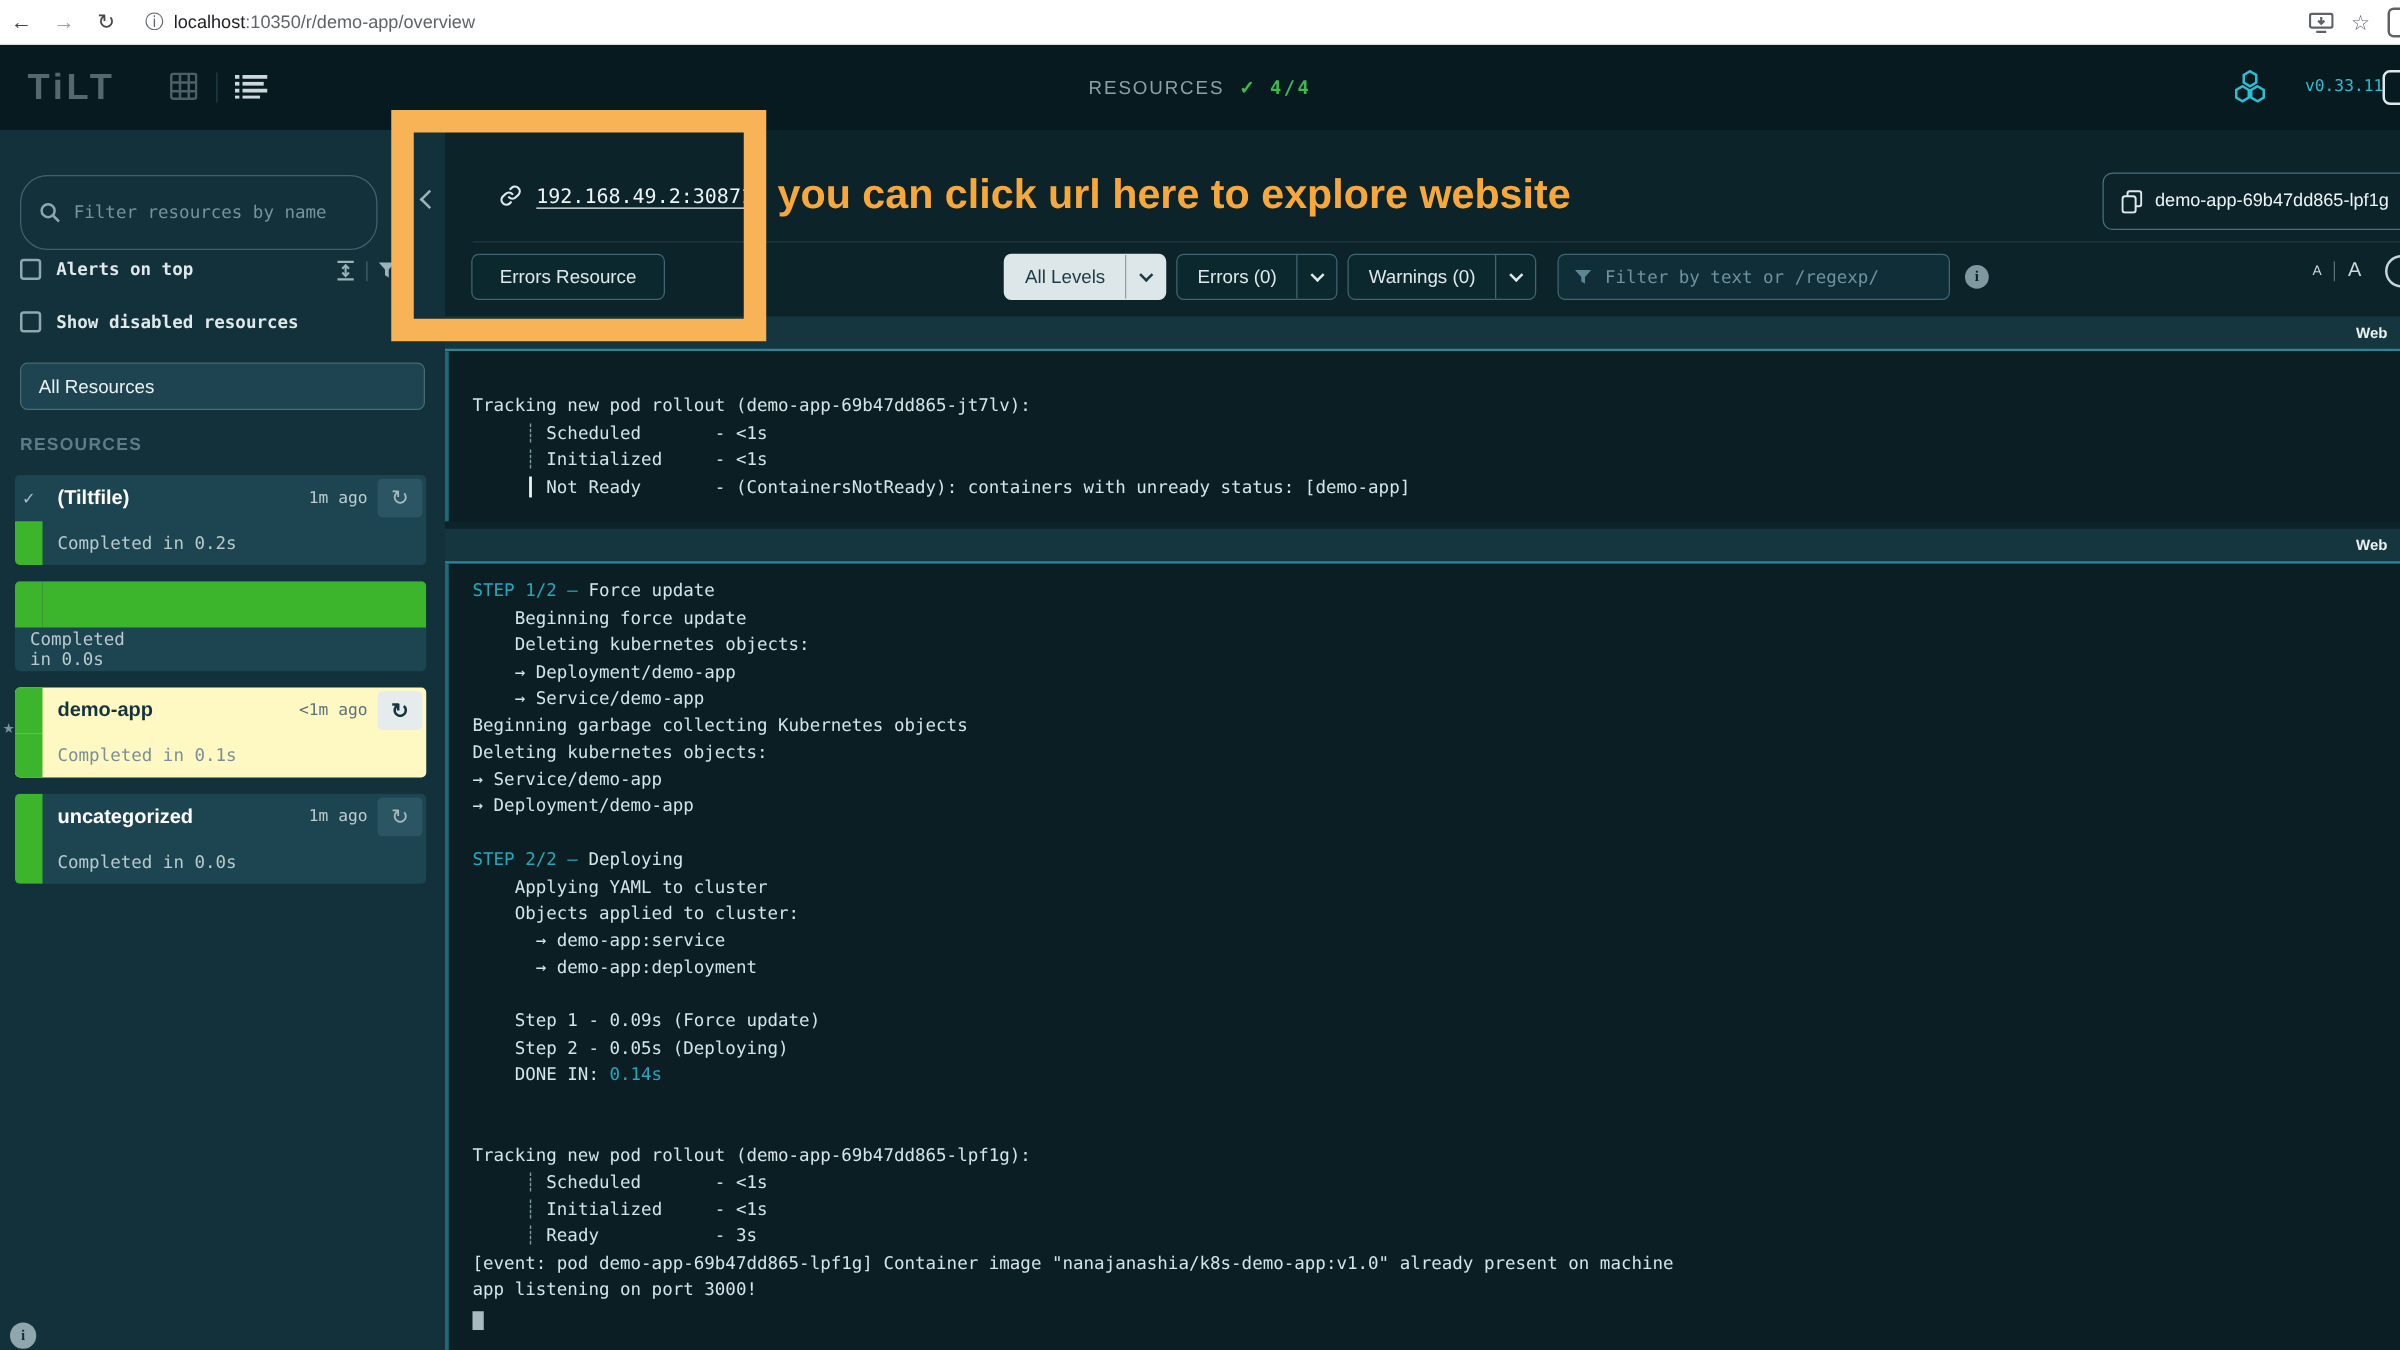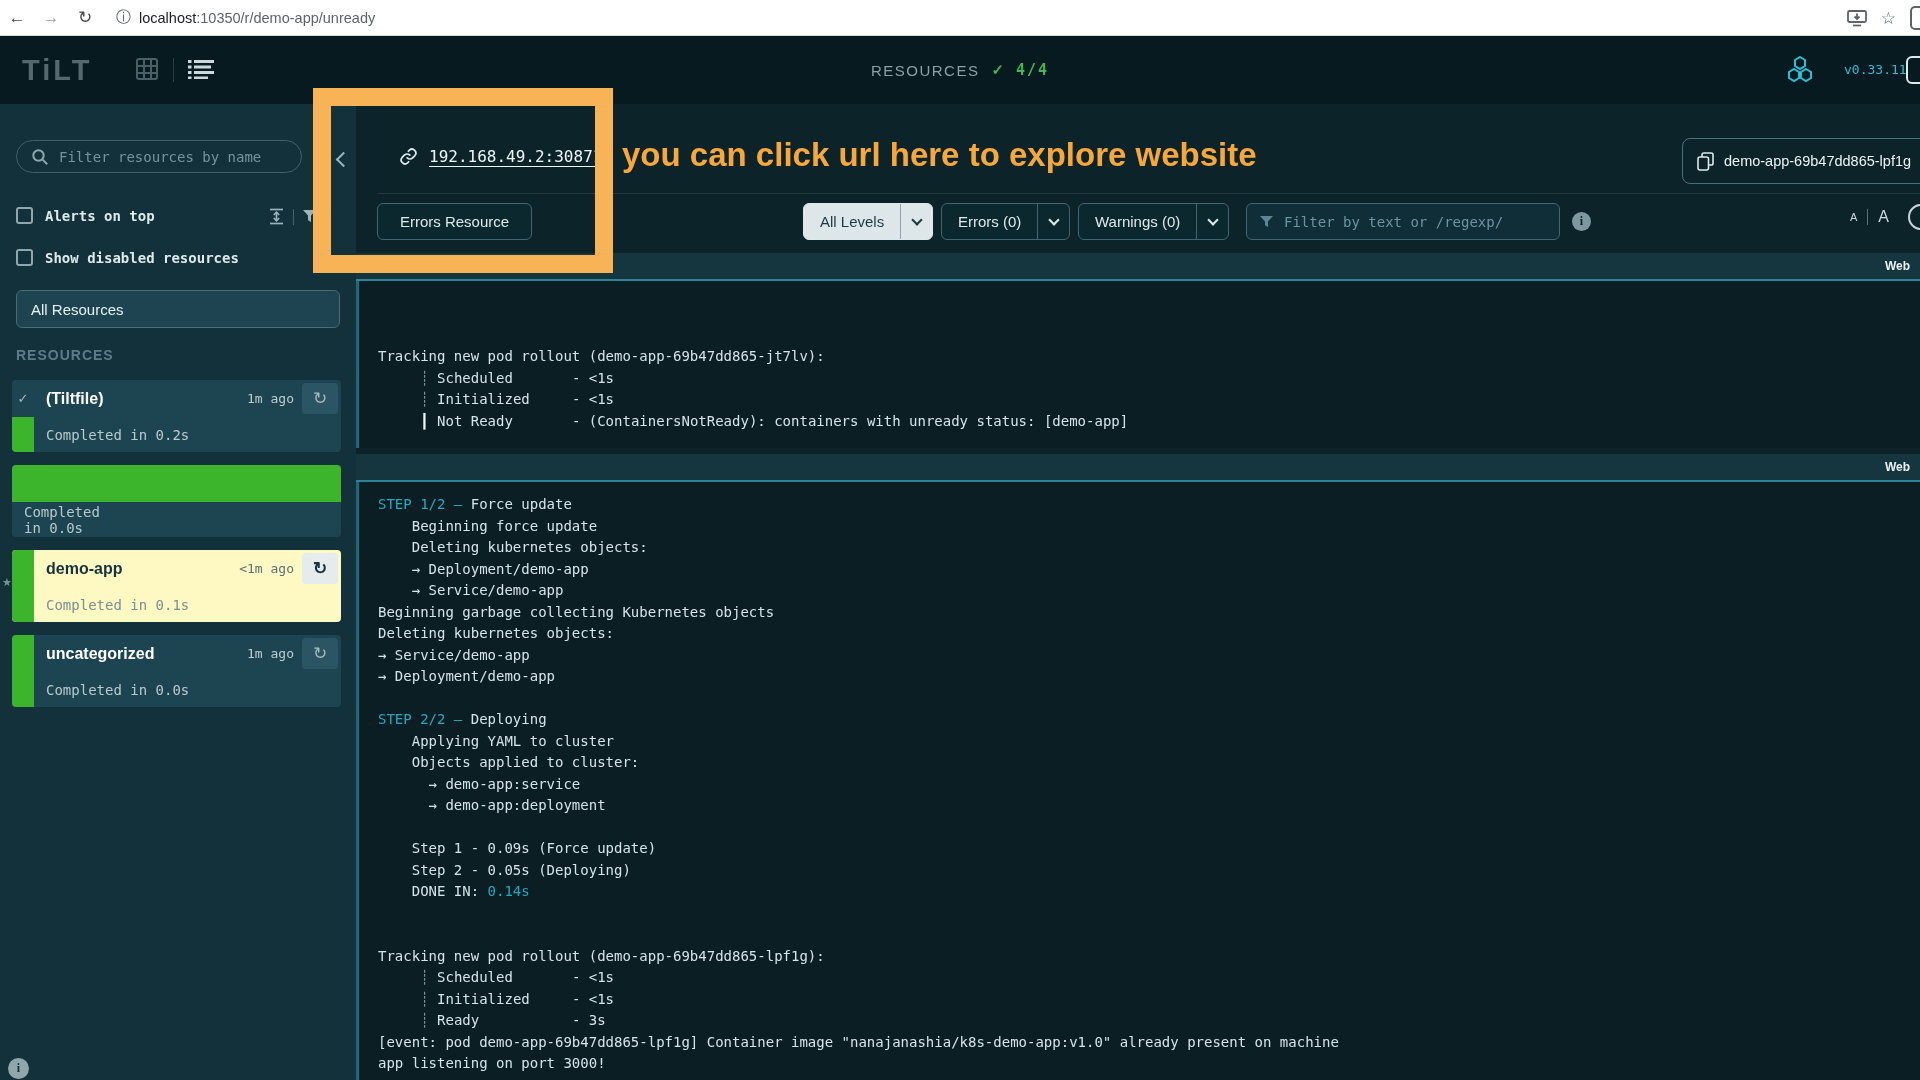--- a/index.html
+++ b/index.html
@@ -34,21 +34,21 @@
   #header-resources-label { font-size:15px; letter-spacing:1.5px; color:#8da0a5; }
   #header-count-check { color:#3fb950; font-size:15px; font-weight:bold; }
   #header-count { color:#3fb950; font-size:15px; font-weight:bold; letter-spacing:2px; }
   #cluster-icon { position:absolute; left:1784px; top:18px; }
   #tilt-version { position:absolute; left:1844px; top:26px; font-size:13px; color:#2bbfd4; }
   #partial-account { position:absolute; left:1906px; top:20px; width:26px; height:28px;
                      border:2px solid #dfe9ec; border-radius:6px; }
 
   
   #sidebar { position:absolute; left:0; top:104px; width:356px; height:976px; background:#12313a; }
-  #search-box { position:absolute; left:16px; top:36px; width:286px; height:33px; border:1px solid #3f626d;
+  #search-box { position:absolute; left:16px; top:36px; width:286px; height:60px; border:1px solid #3f626d;
                 border-radius:22px; display:flex; align-items:center; padding:0 14px; }
   #search-input { background:transparent; border:none; outline:none; color:#c8d8dc; width:220px;
                   font-family:"DejaVu Sans Mono", monospace; font-size:14px; margin-left:10px; }
   #search-input::placeholder { color:#77949d; }
   .checkbox { width:17px; height:17px; border:2px solid #90a7ae; border-radius:3px; cursor:pointer; }
   .check-row { position:absolute; left:16px; display:flex; align-items:center; gap:12px; }
   .check-label { font-family:"DejaVu Sans Mono", monospace; font-size:14px; font-weight:bold; color:#dfe9eb; }
   #alerts-row { top:103px; } #disabled-row { top:145px; }
   #sidebar-sort-icons { position:absolute; left:268px; top:104px; display:flex; align-items:center; gap:8px; }
   .v-div { width:1px; height:16px; background:#46626b; }
@@ -124,21 +124,21 @@
   #partial-history-icon { position:absolute; left:1552px; top:100px; width:26px; height:26px; border-radius:50%;
       border:2px solid #c7d4d8; }
 
   
   #log { position:absolute; left:0; top:149px; width:1564px; height:1041px; overflow:hidden; }
   .log-strip { height:28px; background:#16363f; border-bottom:2px solid #2e8496; display:flex;
                align-items:center; justify-content:flex-end; margin-top:6px; }
   .log-strip:first-child { margin-top:0; }
   .log-source { font-size:12px; font-weight:bold; color:#eaf2f4; padding-right:10px; cursor:pointer; }
   .log-box { background:#0a1e24; border-left:3px solid #1d6a7a; padding-left:19px; padding-bottom:16px; }
-  .log-box.boxa { padding-top:65px; }
+  .log-box.boxa { padding-top:34px; }
   .log-box.boxb { padding-top:12px; min-height:617px; }
   .log-line { font-family:"DejaVu Sans Mono", monospace; font-size:14px; line-height:21.5px;
               white-space:pre; min-height:21.5px; }
   .lp { color:#d5e4e8; } .lt { color:#23a9bf; } .lbar { color:#7f9aa2; } .lbarb { color:#ecf4f6; }
   #log-cursor { width:9px; height:15px; background:#a9bac0; margin-top:5px; }
 
   
   #annotation-rect { position:absolute; left:313px; top:88px; width:300px; height:185px;
       border:18px solid #f9b357; z-index:50; pointer-events:none; }
   #annotation-text { position:absolute; left:622px; top:136px; font-size:33px; font-weight:bold;
@@ -147,21 +147,21 @@
 </head>
 <body>
 
 <div id="stage">
 
   <div id="browser-bar">
     <span id="browser-back" class="b-icon"></span>
     <span id="browser-forward" class="b-icon dim"></span>
     <span id="browser-reload" class="b-icon"></span>
     <span id="site-info">ⓘ</span>
-    <span id="url-text" class=""><span>localhost</span><span class="path">:10350/r/demo-app/unready</span></span>
+    <span id="url-text" class=""><span>localhost</span><span class="path">:10350/r/demo-app/overview</span></span>
     <div id="browser-right">
       <svg width="20" height="19" viewBox="0 0 20 19">
         <rect x="1" y="2" width="18" height="11" rx="1.5" fill="none" stroke="#5f6368" stroke-width="1.8"></rect>
         <path d="M10 4.5v4.5M7.5 7.5 10 10 12.5 7.5" fill="none" stroke="#5f6368" stroke-width="1.8"></path>
         <line x1="6" y1="16.5" x2="14" y2="16.5" stroke="#5f6368" stroke-width="1.8"></line>
       </svg>
       <span id="bookmark-star">☆</span>
       <div id="partial-profile"></div>
     </div>
   </div>

